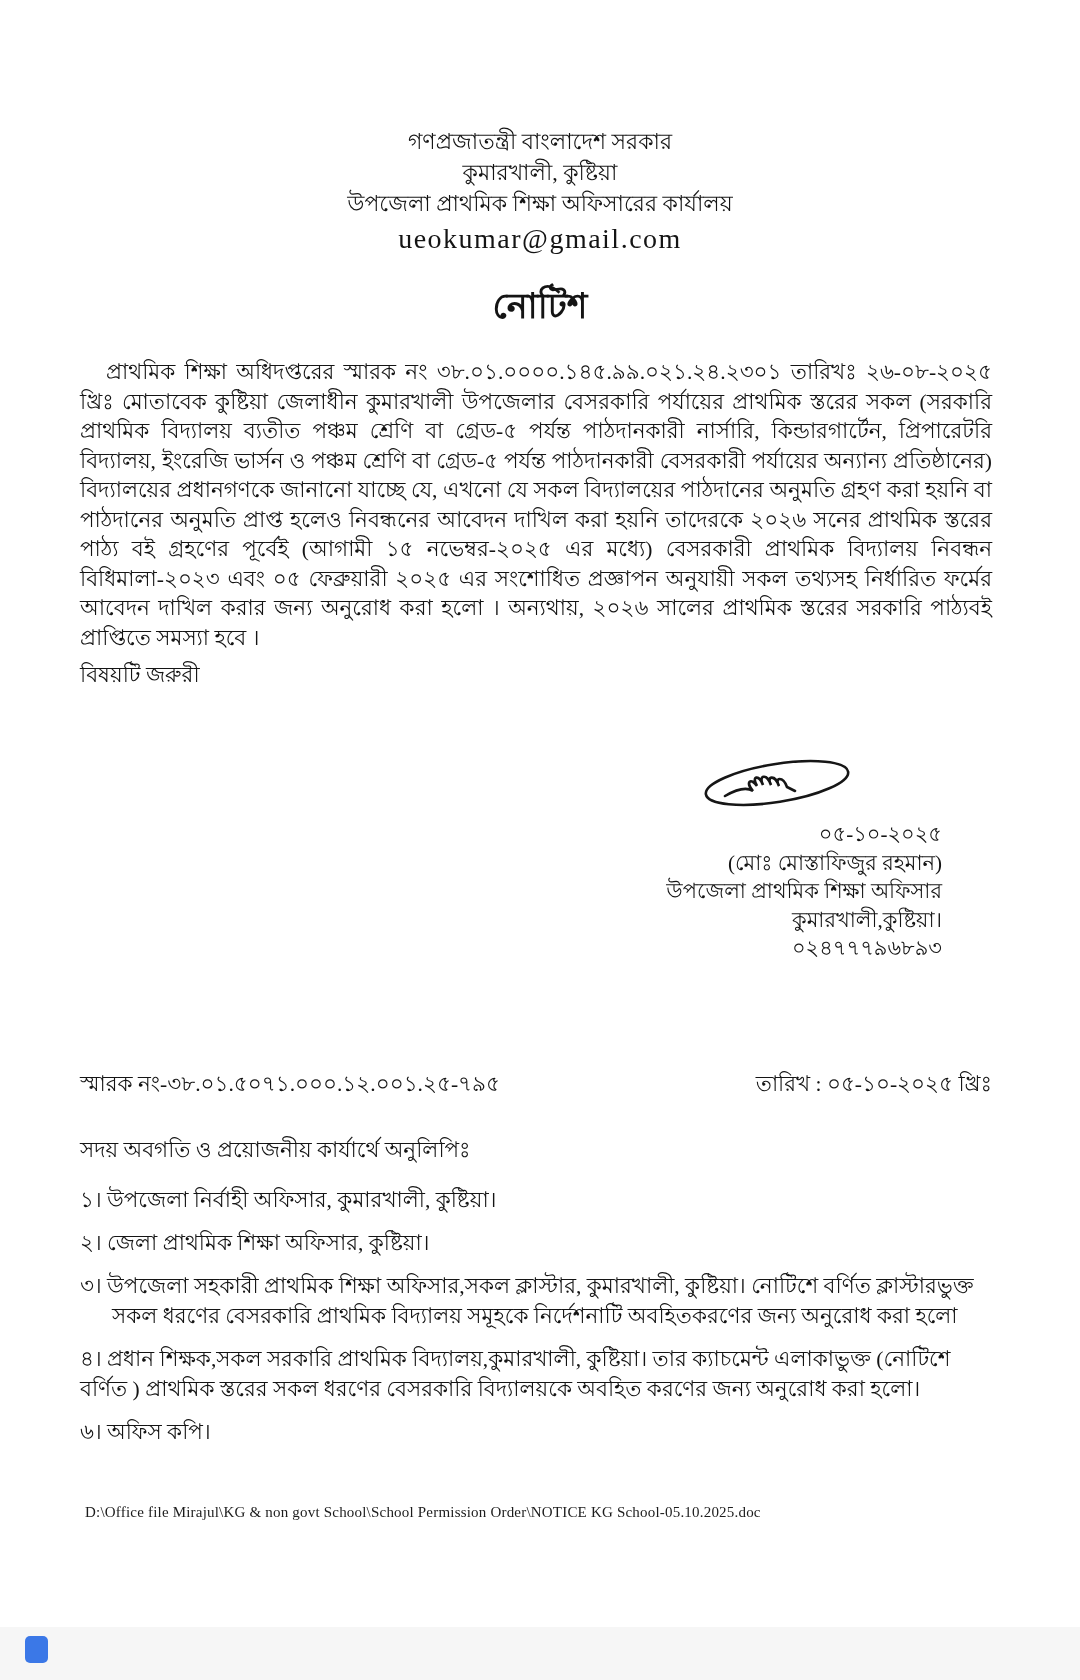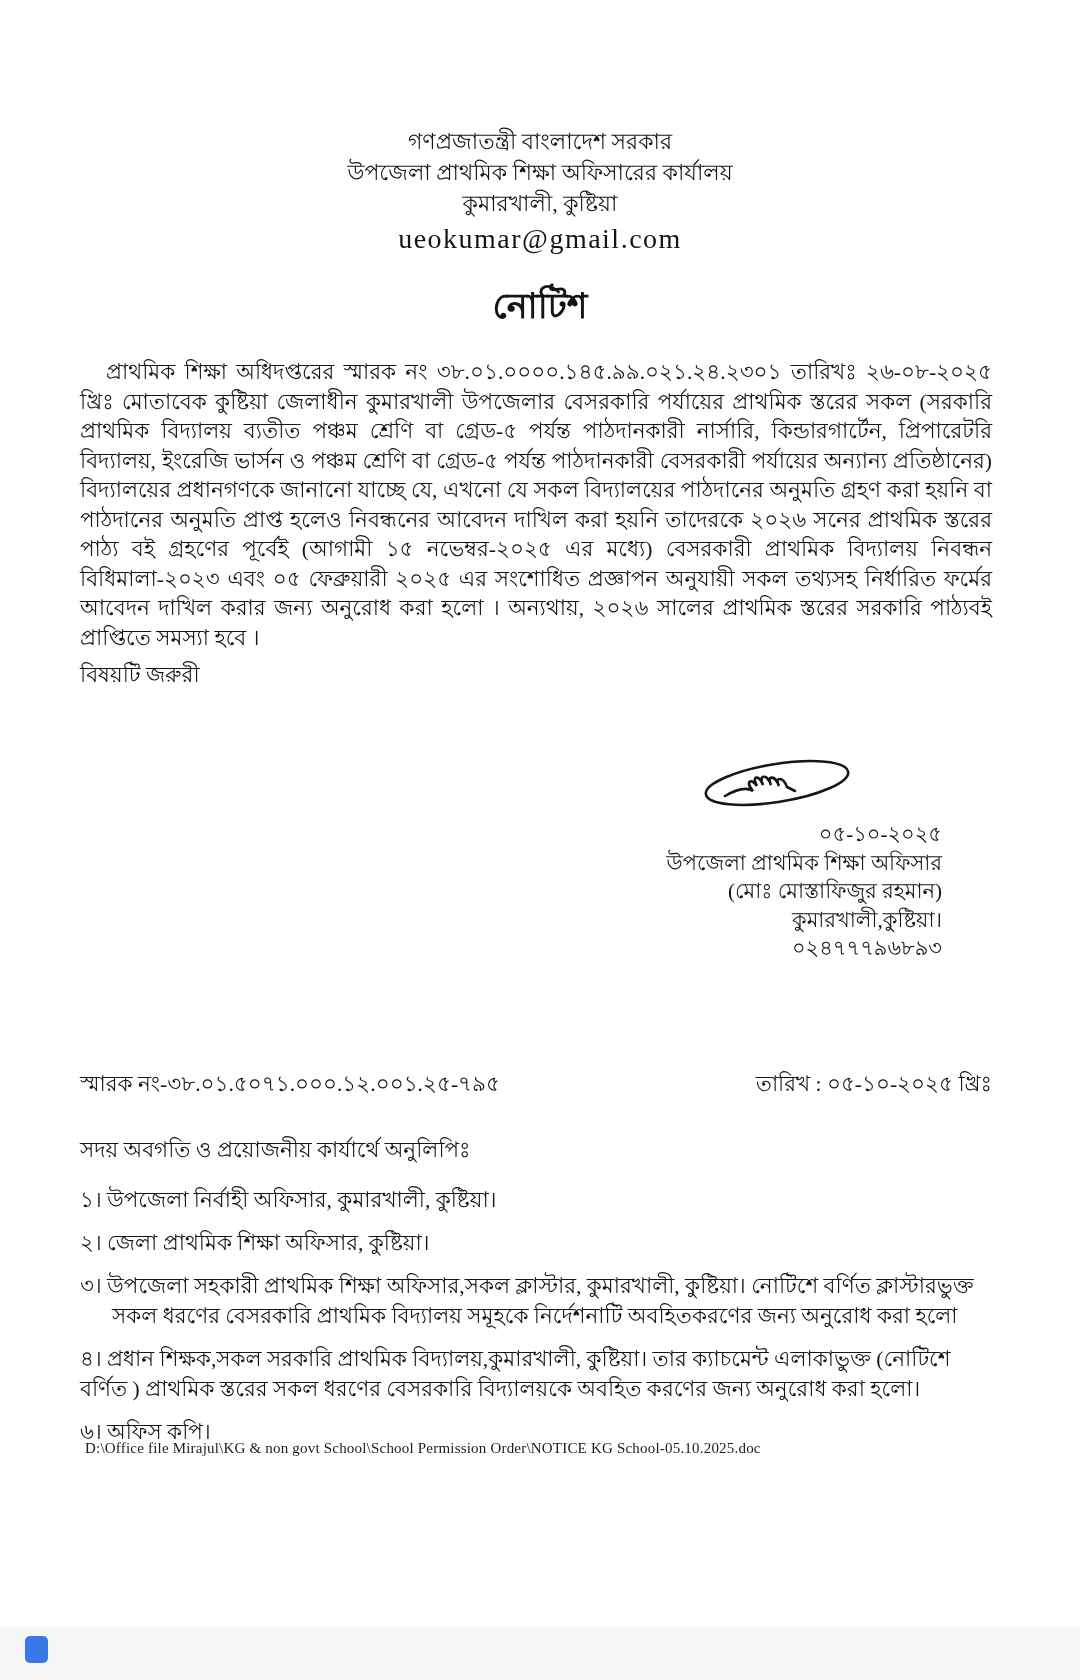--- a/index.html
+++ b/index.html
@@ -37,59 +37,59 @@
     margin:104px 88px 0 80px; font-size:21.5px;
   }
 
   .copy-heading { margin:30px 80px 0 80px; font-size:21.5px; }
 
   .copy-list { margin:16px 80px 0 80px; font-size:21.5px; }
   .copy-item { margin-top:13px; line-height:30px; }
   .copy-item.hang { padding-left:32px; text-indent:-32px; }
 
   .footer-path {
-    position:absolute; left:85px; top:1440px;
+    position:absolute; left:85px; top:1504px;
     font-size:15px; letter-spacing:0.2px;
     font-family:"Liberation Serif",serif; color:#1c1c1c;
   }
 
   .bottom-bar {
     position:absolute; left:0; right:0; bottom:0; height:53px;
     background:#f6f6f6;
   }
   .blue-fragment {
     position:absolute; left:25px; bottom:17px;
     width:23px; height:27px; border-radius:5px;
   }
 </style>
 </head>
 <body>
 
 <div class="page">
 
   <div class="letterhead">
     <span class="line">গণপ্রজাতন্ত্রী বাংলাদেশ সরকার</span>
+    <span class="line">কুমারখালী, কুষ্টিয়া</span>
     <span class="line">উপজেলা প্রাথমিক শিক্ষা অফিসারের কার্যালয়</span>
-    <span class="line">কুমারখালী, কুষ্টিয়া</span>
   </div>
   <div class="email-line">ueokumar@gmail.com</div>
 
   <div class="notice-title">নোটিশ</div>
 
   <div class="body-paragraph">প্রাথমিক শিক্ষা অধিদপ্তরের স্মারক নং ৩৮.০১.০০০০.১৪৫.৯৯.০২১.২৪.২৩০১ তারিখঃ ২৬-০৮-২০২৫ খ্রিঃ মোতাবেক কুষ্টিয়া জেলাধীন কুমারখালী উপজেলার বেসরকারি পর্যায়ের প্রাথমিক স্তরের সকল (সরকারি প্রাথমিক বিদ্যালয় ব্যতীত পঞ্চম শ্রেণি বা গ্রেড-৫ পর্যন্ত পাঠদানকারী নার্সারি, কিন্ডারগার্টেন, প্রিপারেটরি বিদ্যালয়, ইংরেজি ভার্সন ও পঞ্চম শ্রেণি বা গ্রেড-৫ পর্যন্ত পাঠদানকারী বেসরকারী পর্যায়ের অন্যান্য প্রতিষ্ঠানের) বিদ্যালয়ের প্রধানগণকে জানানো যাচ্ছে যে, এখনো যে সকল বিদ্যালয়ের পাঠদানের অনুমতি গ্রহণ করা হয়নি বা পাঠদানের  অনুমতি প্রাপ্ত হলেও নিবন্ধনের আবেদন দাখিল করা হয়নি তাদেরকে ২০২৬ সনের প্রাথমিক স্তরের পাঠ্য বই গ্রহণের পূর্বেই (আগামী ১৫ নভেম্বর-২০২৫ এর মধ্যে) বেসরকারী প্রাথমিক বিদ্যালয় নিবন্ধন বিধিমালা-২০২৩ এবং ০৫ ফেব্রুয়ারী ২০২৫ এর সংশোধিত প্রজ্ঞাপন অনুযায়ী সকল তথ্যসহ নির্ধারিত ফর্মের আবেদন দাখিল করার জন্য অনুরোধ করা হলো । অন্যথায়, ২০২৬ সালের প্রাথমিক স্তরের সরকারি পাঠ্যবই প্রাপ্তিতে সমস্যা হবে ।</div>
   <div class="urgent-line">বিষয়টি জরুরী</div>
 
   <div class="signature-block">
     <svg class="signature-mark" width="170" height="58" viewBox="0 0 170 58">
       <ellipse cx="90" cy="27" rx="72" ry="19" fill="none" stroke="#161616" stroke-width="2.6" transform="rotate(-9 90 27)"></ellipse>
       <path d="M38 40 C50 33 60 31 66 35 C58 26 64 21 70 30 C64 20 72 18 76 29 C71 19 80 17 84 29 C79 20 88 18 92 30 C87 21 96 20 100 31 L108 35" fill="none" stroke="#161616" stroke-width="2.6" stroke-linecap="round"></path>
     </svg>
     <div>০৫-১০-২০২৫</div>
+    <div>(মোঃ মোস্তাফিজুর রহমান)</div>
     <div>উপজেলা প্রাথমিক শিক্ষা অফিসার</div>
-    <div>(মোঃ মোস্তাফিজুর রহমান)</div>
     <div>কুমারখালী,কুষ্টিয়া।</div>
     <div>০২৪৭৭৭৯৬৮৯৩</div>
   </div>
 
   <div class="memo-row">
     <span>স্মারক নং-৩৮.০১.৫০৭১.০০০.১২.০০১.২৫-৭৯৫</span>
     <span>তারিখ : ০৫-১০-২০২৫ খ্রিঃ</span>
   </div>
 
   <div class="copy-heading">সদয় অবগতি ও প্রয়োজনীয় কার্যার্থে অনুলিপিঃ</div>

